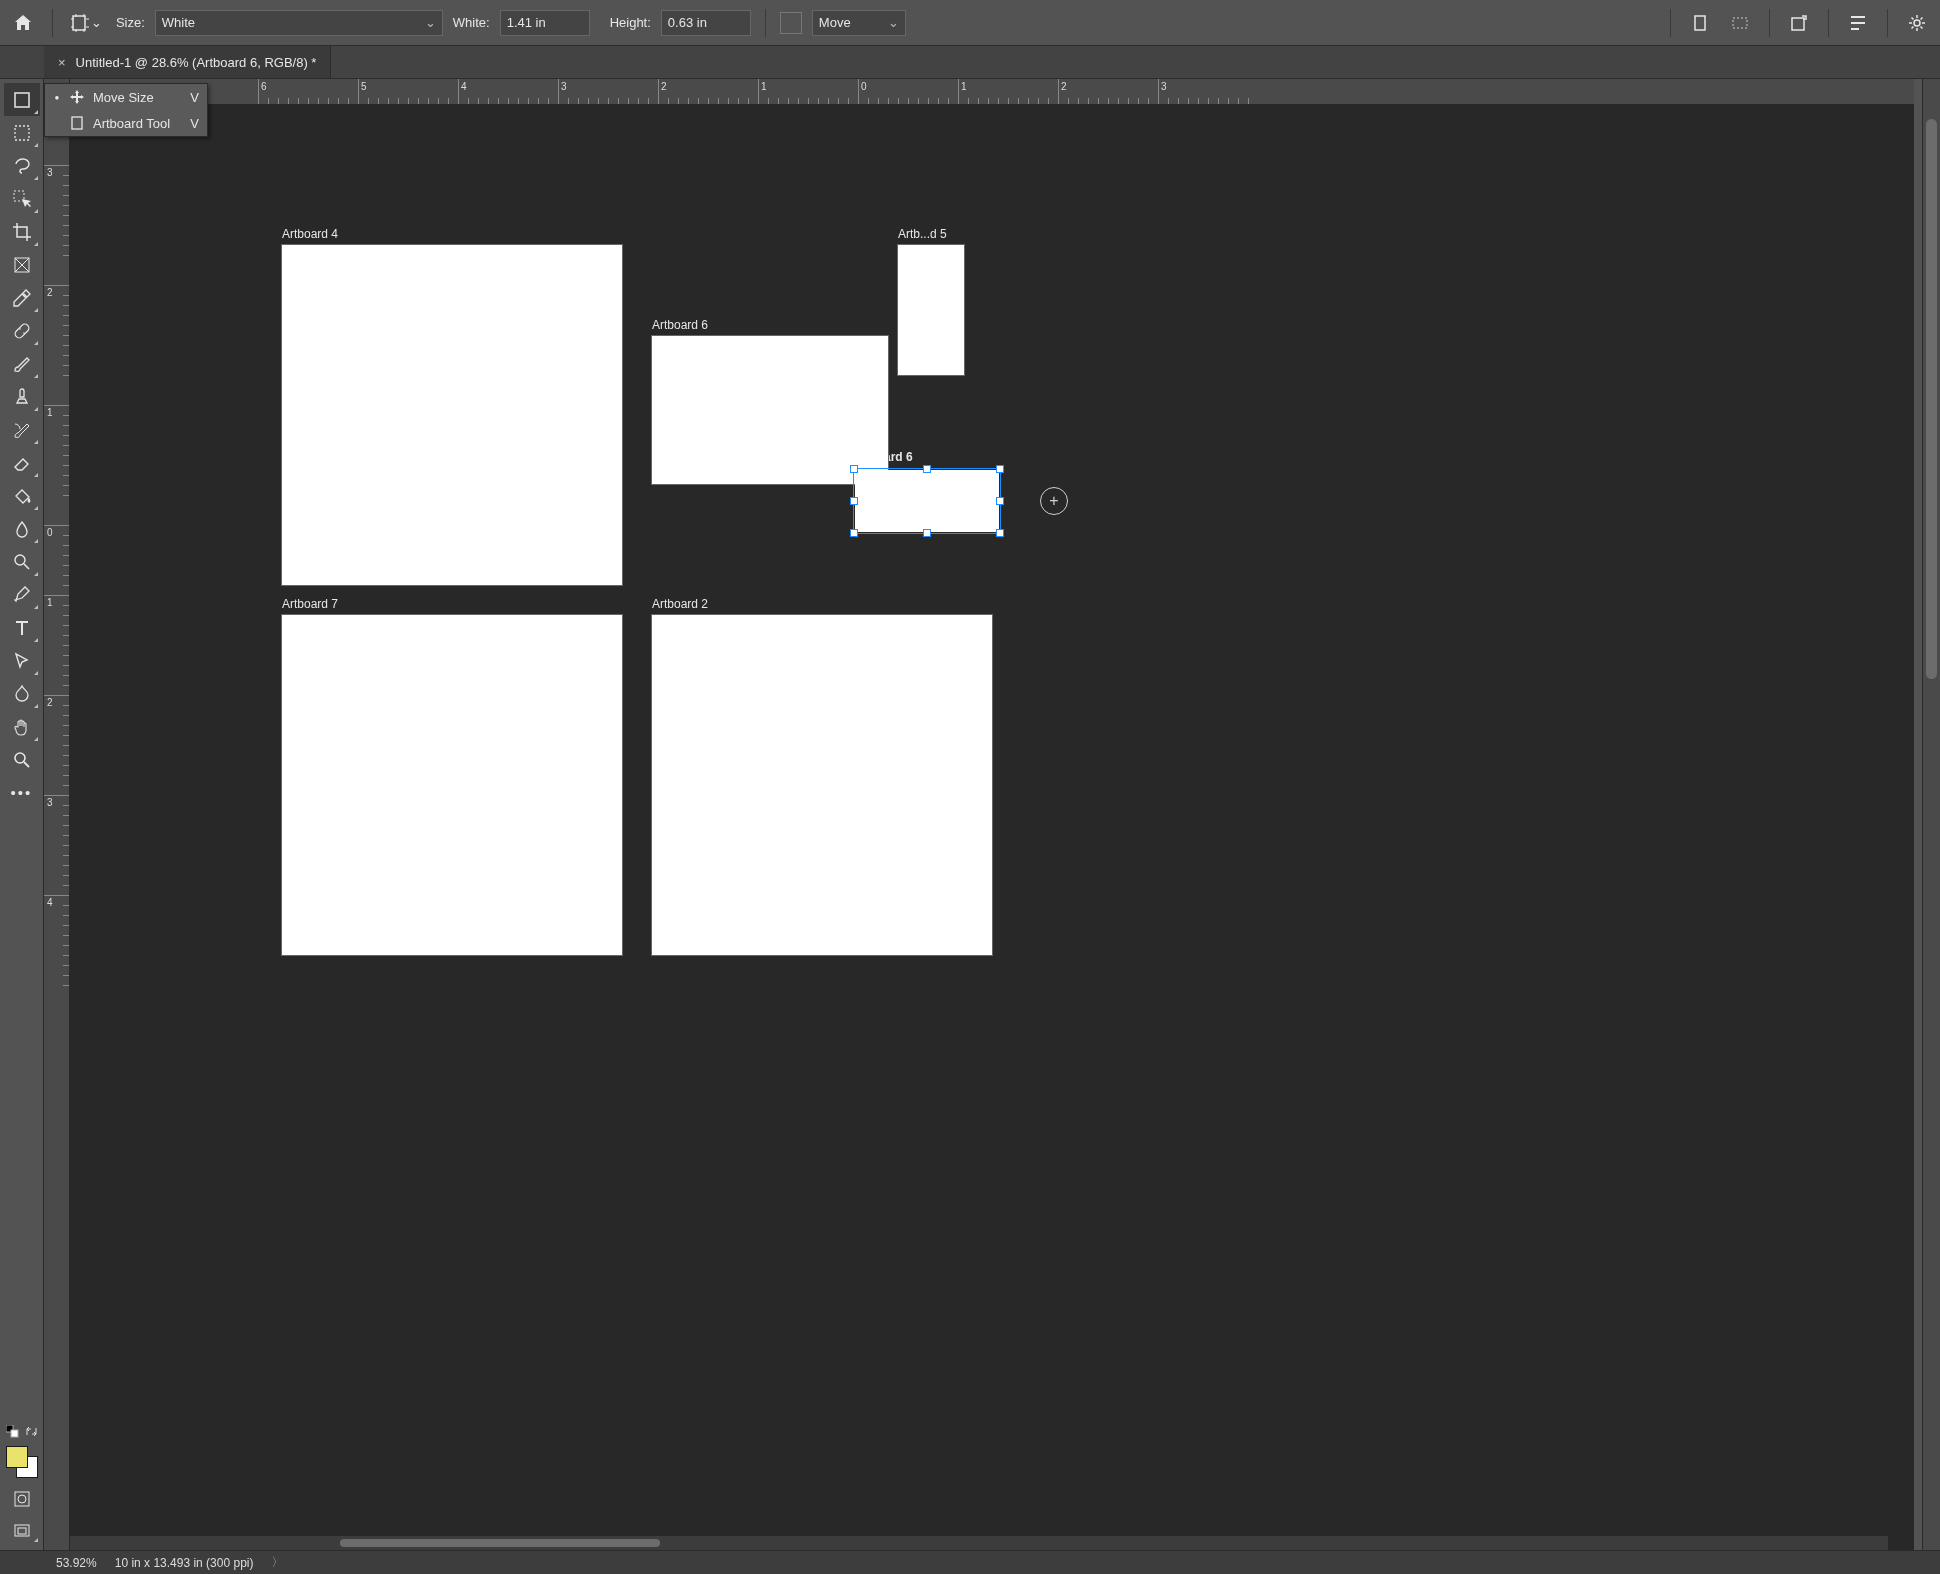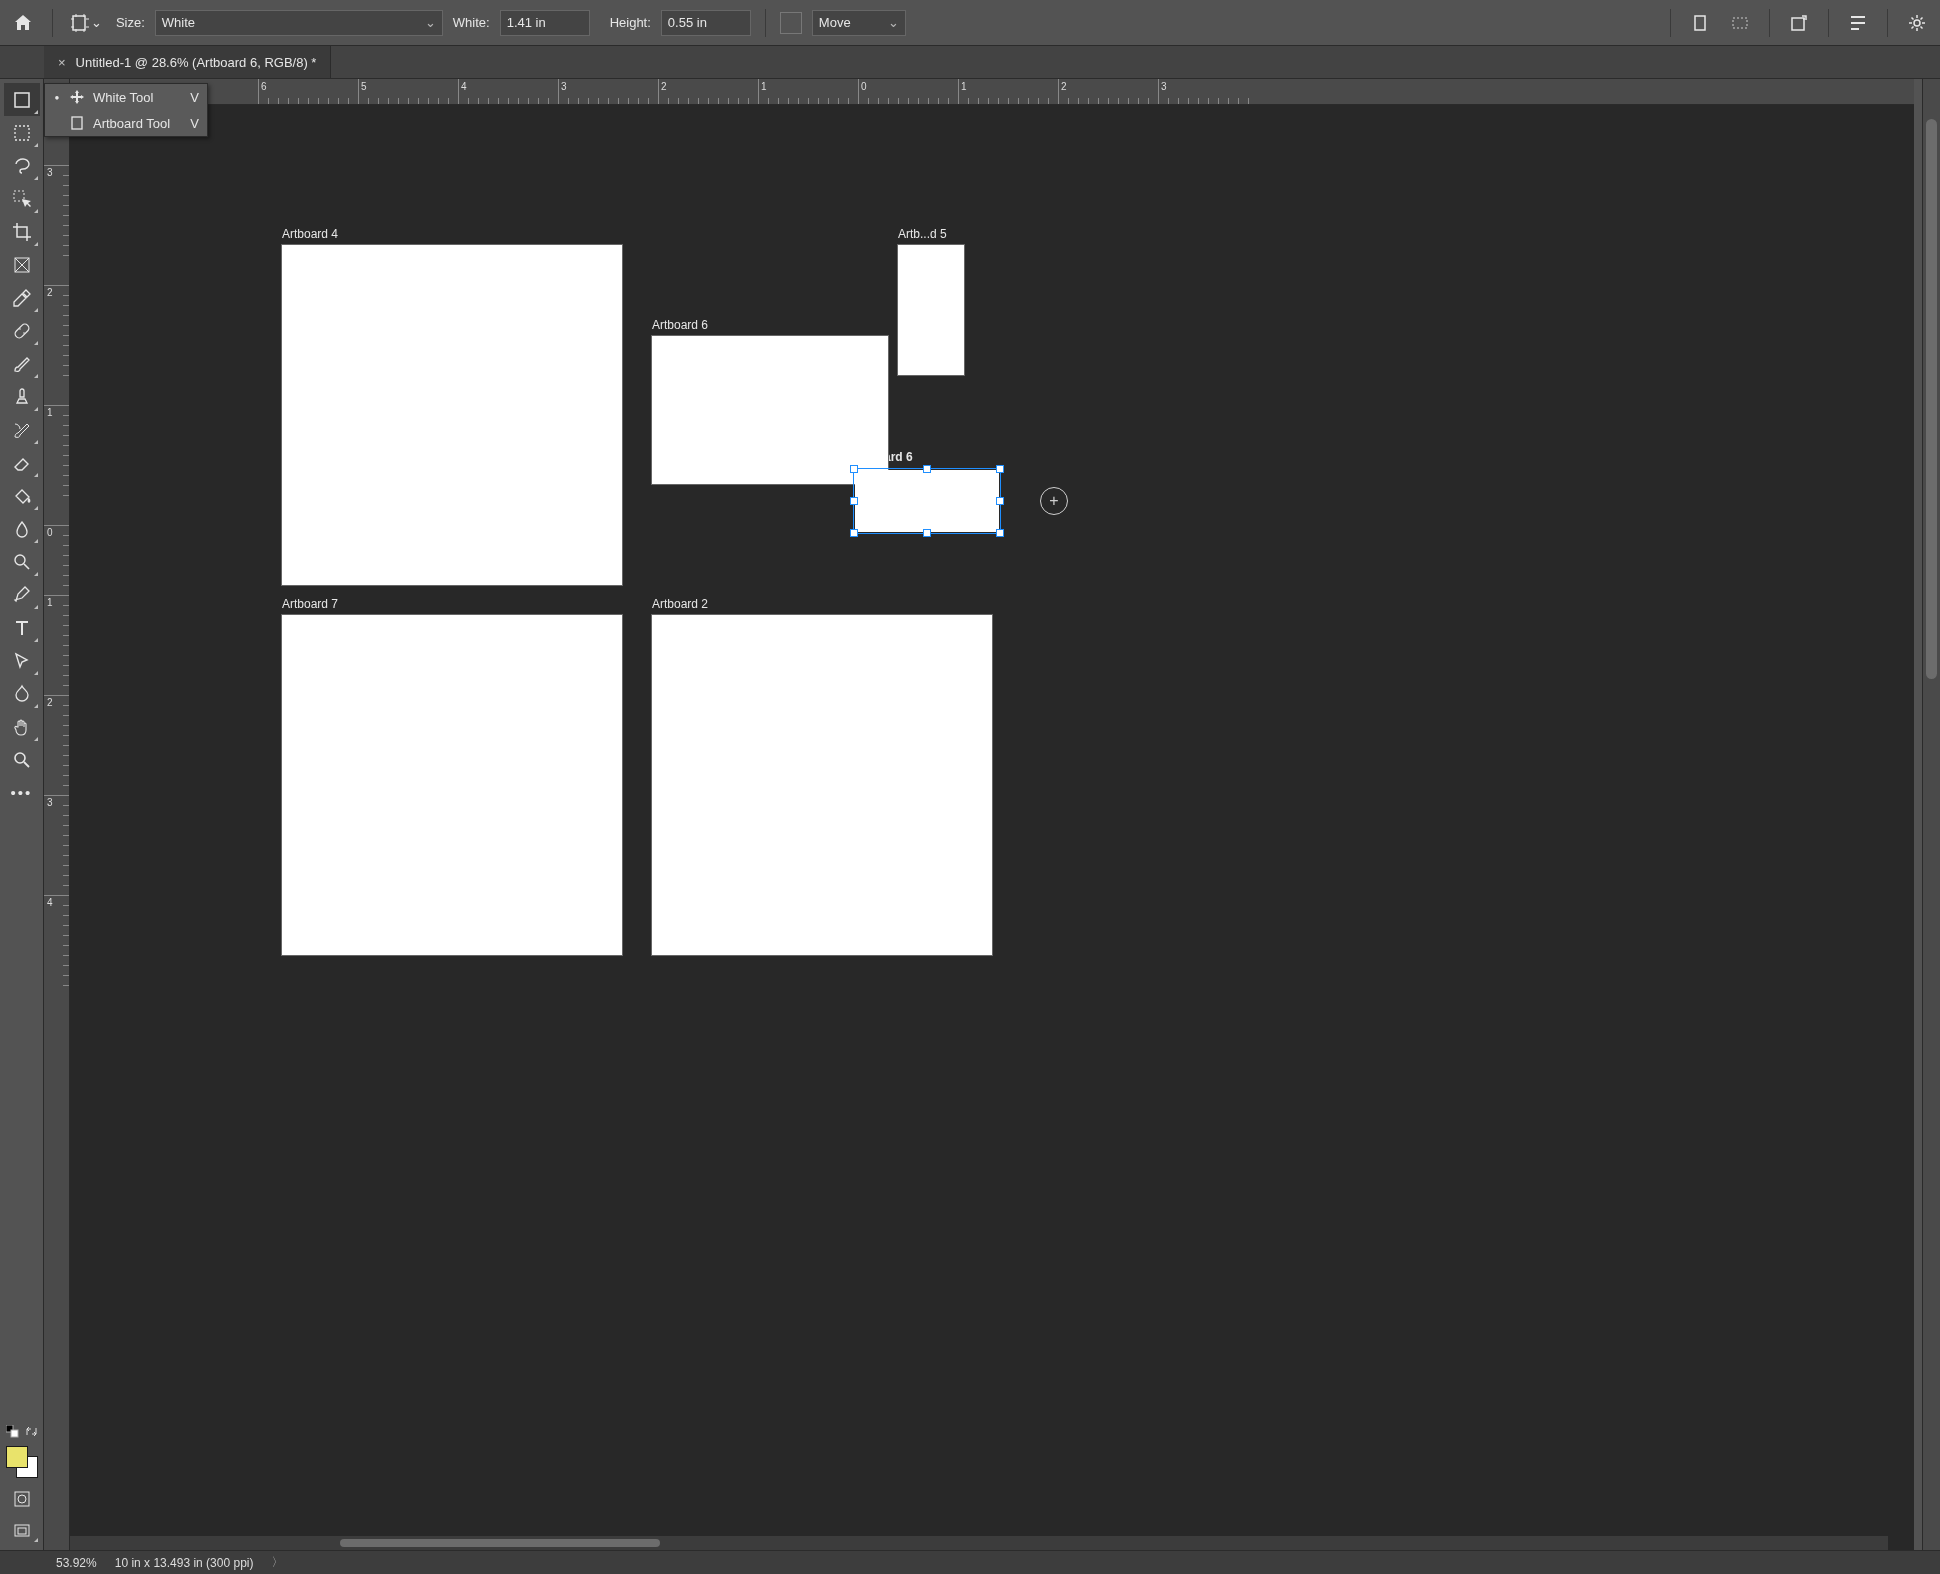--- a/index.html
+++ b/index.html
@@ -95,21 +95,21 @@
   <div class="opt-select" style="width:288px;">
     <span>White</span>
     <span class="chev">⌄</span>
   </div>
   <span class="opt-label">White:</span>
   <div class="opt-input" style="width:90px;">
     <span>1.41 in</span>
   </div>
   <span class="opt-label" style="margin-left:10px;">Height:</span>
   <div class="opt-input" style="width:90px;">
-    <span>0.55 in</span>
+    <span>0.63 in</span>
   </div>
   <div class="sep"></div>
   <div class="swatch" style="#ffffff"></div>
   <div class="opt-select" style="width:94px;">
     <span>Move</span>
     <span class="chev">⌄</span>
   </div>
 
   <div class="right-group">
     <div class="sep"></div>
@@ -321,21 +321,21 @@
       </div>
     </div>
   </div>
 
   <div class="tool-flyout" style="top:4px;">
     <div class="row">
       <span class="dot">●</span>
       <svg width="16" height="16" viewBox="0 0 16 16">
           <path d="M8 1l2 3H9v3h3V6l3 2-3 2V9H9v3h1l-2 3-2-3h1V9H4v1L1 8l3-2v1h3V4H6z" fill="#e6e6e6"></path>
         </svg>
-      <span>White Tool</span>
+      <span>Move Size</span>
       <span class="sc">V</span>
     </div>
     <div class="row">
       <span class="dot" style="visibility:hidden;">●</span>
       <svg width="16" height="16" viewBox="0 0 16 16">
           <rect x="3" y="2" width="10" height="12" fill="none" stroke="#e6e6e6" stroke-width="1.3"></rect>
         </svg>
       <span>Artboard Tool</span>
       <span class="sc">V</span>
     </div>

